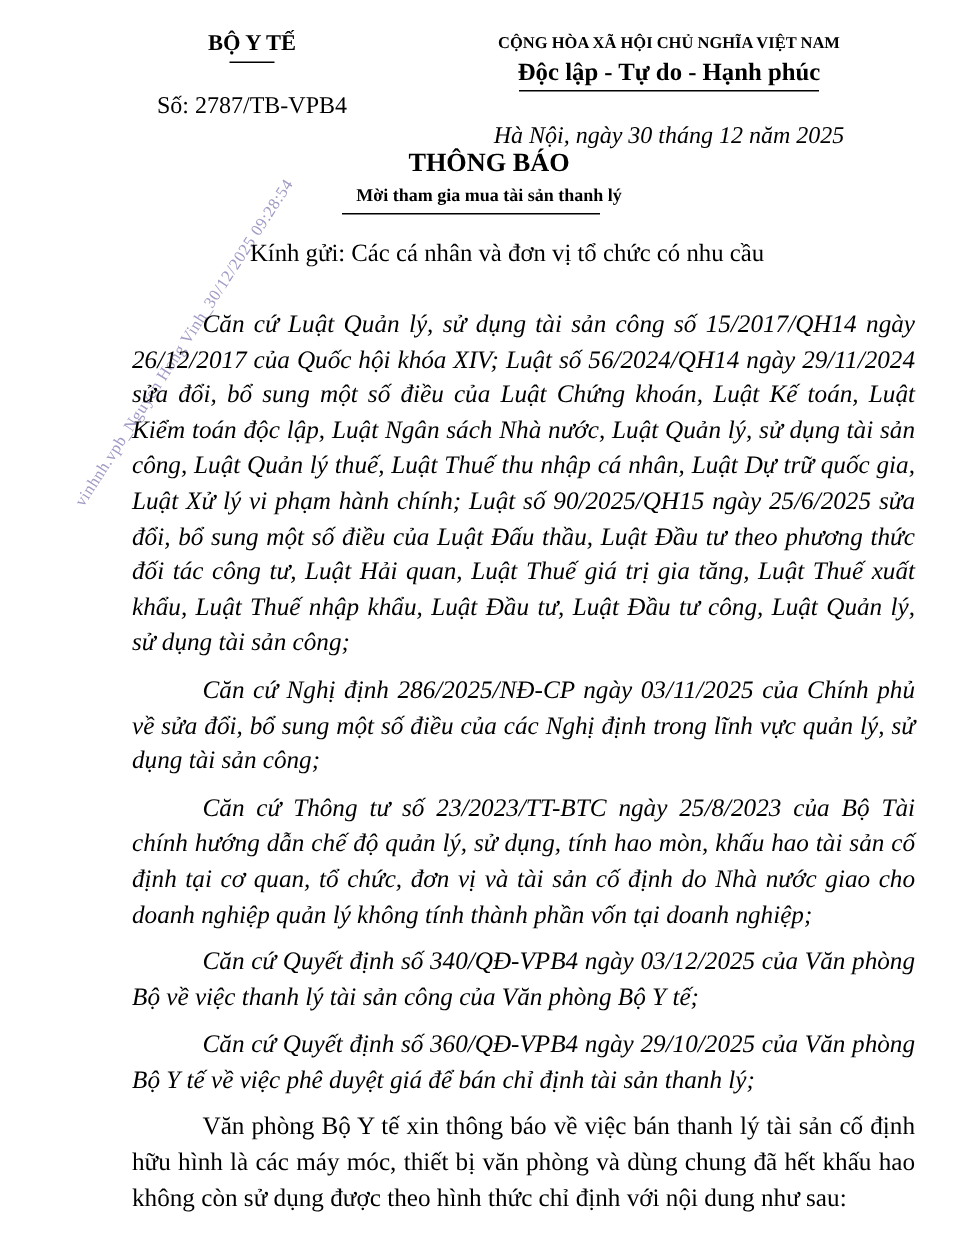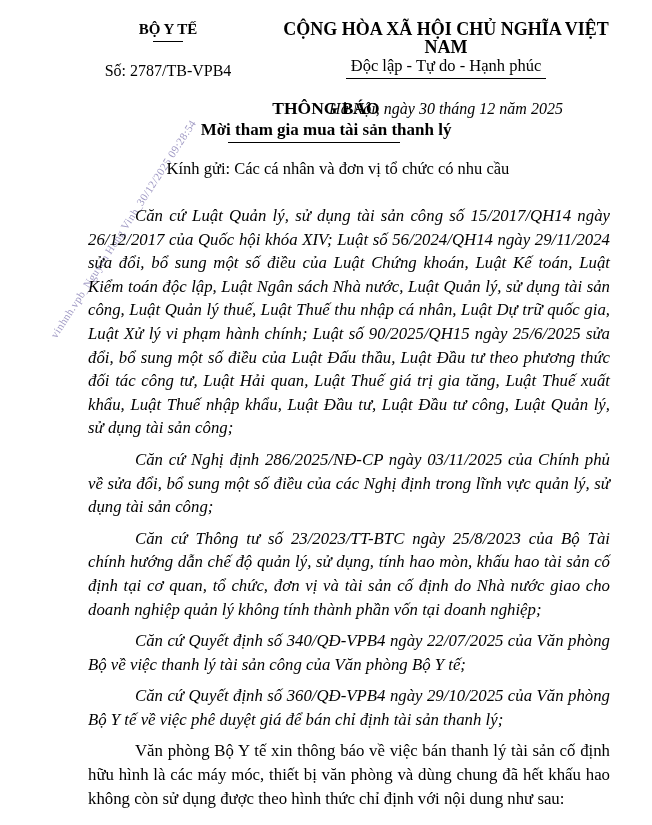--- a/index.html
+++ b/index.html
@@ -45,31 +45,31 @@
     top: 20px;
     width: 328px;
     text-align: center;
   }
   .org-top { font-size: 15px; font-weight: bold; line-height: 18px; }
   .org-bottom { font-size: 16px; font-weight: bold; line-height: 19px; }
   .rule-short {
     width: 30px; border-bottom: 1.5px solid #000;
     margin: 3px auto 0 auto;
   }
-  .nat-top { font-size: 18px; font-weight: bold; line-height: 18px; }
-  .nat-bottom { font-size: 16.5px; font-weight: normal; line-height: 20px; }
+  .nat-top { font-size: 11px; font-weight: bold; line-height: 18px; }
+  .nat-bottom { font-size: 16.5px; font-weight: bold; line-height: 20px; }
   .rule-long {
     width: 200px; border-bottom: 1.5px solid #000;
     margin: 2px auto 0 auto;
   }
   .doc-number { margin-top: 20px; font-size: 16px; }
   .place-date { margin-top: 21px; font-size: 16px; font-style: italic; }
   .title-block { text-align: center; margin-top: 6px; }
   .title-line1 { font-size: 17.5px; font-weight: bold; line-height: 21px; }
-  .title-line2 { font-size: 17px; font-weight: bold; line-height: 22px; }
+  .title-line2 { font-size: 12px; font-weight: bold; line-height: 22px; }
   .title-underline {
     width: 172px; border-bottom: 1.5px solid #000;
     margin: 1px auto 0 auto;
     transform: translateX(-12px);
   }
   .salutation {
     text-align: center;
     font-size: 16.5px;
     margin-top: 16px;
     margin-bottom: 25px;
@@ -116,20 +116,20 @@
       <div class="title-line2">Mời tham gia mua tài sản thanh lý</div>
       <div class="title-underline"></div>
     </div>
 
     <div class="salutation">Kính gửi: Các cá nhân và đơn vị tổ chức có nhu cầu</div>
 
     <div class="body-text">
       <p class="para italic">Căn cứ Luật Quản lý, sử dụng tài sản công số 15/2017/QH14 ngày 26/12/2017 của Quốc hội khóa XIV; Luật số 56/2024/QH14 ngày 29/11/2024 sửa đổi, bổ sung một số điều của Luật Chứng khoán, Luật Kế toán, Luật Kiểm toán độc lập, Luật Ngân sách Nhà nước, Luật Quản lý, sử dụng tài sản công, Luật Quản lý thuế, Luật Thuế thu nhập cá nhân, Luật Dự trữ quốc gia, Luật Xử lý vi phạm hành chính; Luật số 90/2025/QH15 ngày 25/6/2025 sửa đổi, bổ sung một số điều của Luật Đấu thầu, Luật Đầu tư theo phương thức đối tác công tư, Luật Hải quan, Luật Thuế giá trị gia tăng, Luật Thuế xuất khẩu, Luật Thuế nhập khẩu, Luật Đầu tư, Luật Đầu tư công, Luật Quản lý, sử dụng tài sản công;</p>
       <p class="para italic">Căn cứ Nghị định 286/2025/NĐ-CP ngày 03/11/2025 của Chính phủ về sửa đổi, bổ sung một số điều của các Nghị định trong lĩnh vực quản lý, sử dụng tài sản công;</p>
       <p class="para italic">Căn cứ Thông tư số 23/2023/TT-BTC ngày 25/8/2023 của Bộ Tài chính hướng dẫn chế độ quản lý, sử dụng, tính hao mòn, khấu hao tài sản cố định tại cơ quan, tổ chức, đơn vị và tài sản cố định do Nhà nước giao cho doanh nghiệp quản lý không tính thành phần vốn tại doanh nghiệp;</p>
-      <p class="para italic">Căn cứ Quyết định số 340/QĐ-VPB4 ngày 22/07/2025 của Văn phòng Bộ về việc thanh lý tài sản công của Văn phòng Bộ Y tế;</p>
+      <p class="para italic">Căn cứ Quyết định số 340/QĐ-VPB4 ngày 03/12/2025 của Văn phòng Bộ về việc thanh lý tài sản công của Văn phòng Bộ Y tế;</p>
       <p class="para italic">Căn cứ Quyết định số 360/QĐ-VPB4 ngày 29/10/2025 của Văn phòng Bộ Y tế về việc phê duyệt giá để bán chỉ định tài sản thanh lý;</p>
       <p class="para">Văn phòng Bộ Y tế xin thông báo về việc bán thanh lý tài sản cố định hữu hình là các máy móc, thiết bị văn phòng và dùng chung đã hết khấu hao không còn sử dụng được theo hình thức chỉ định với nội dung như sau:</p>
 
     </div>
 
   </div>
 </div>
 
 </body></html>

